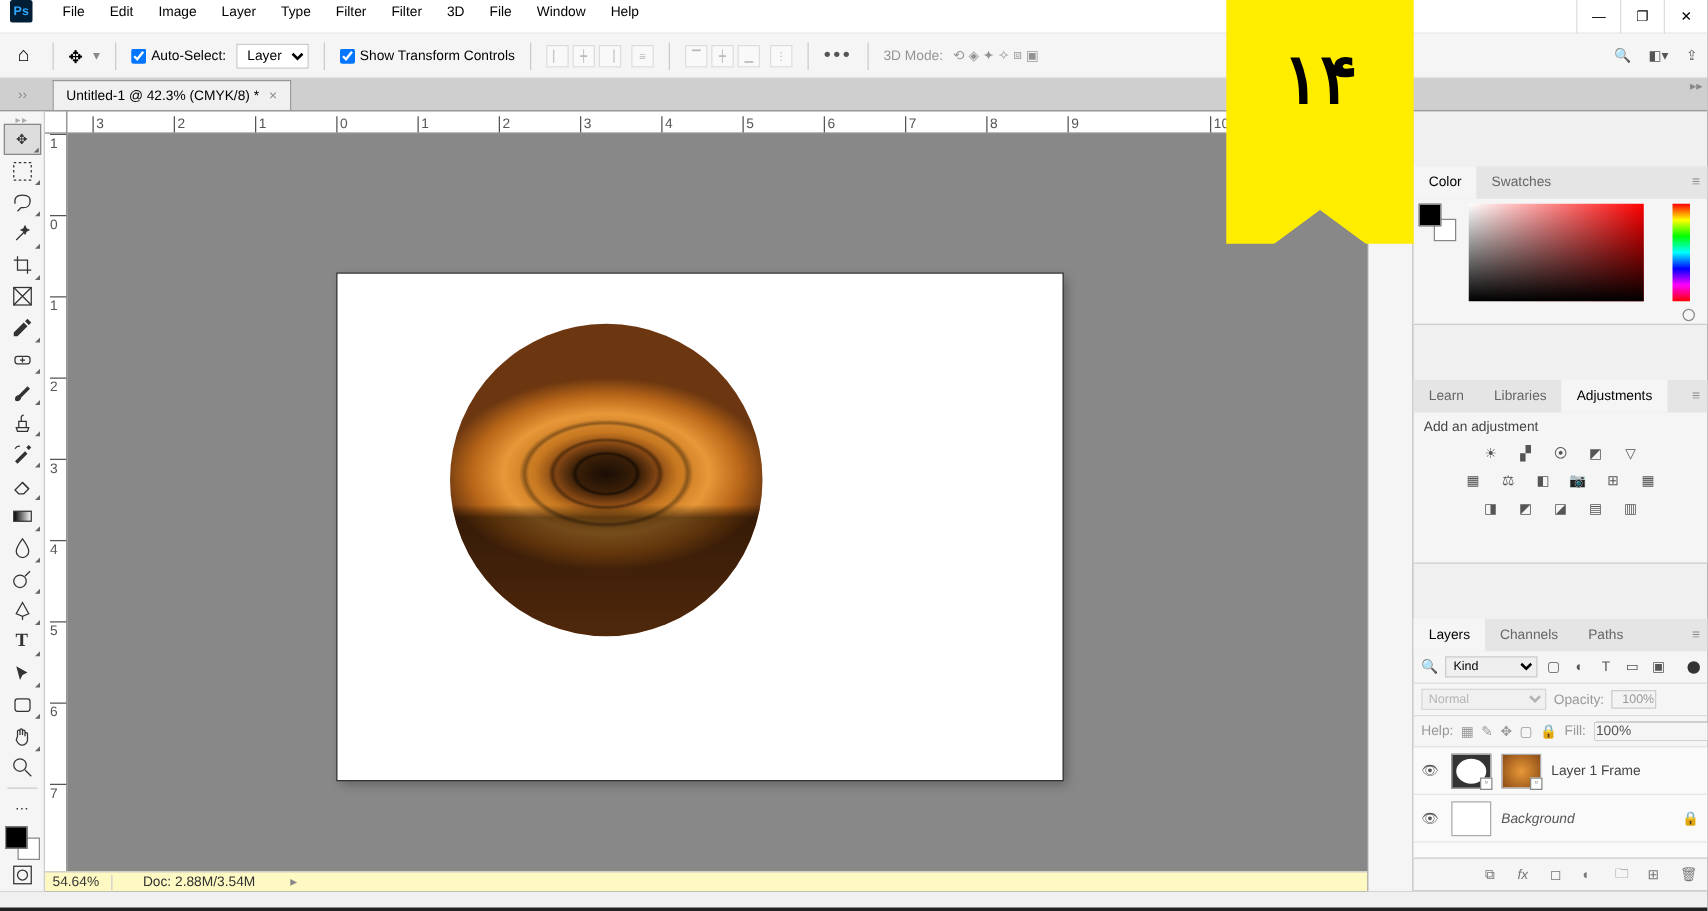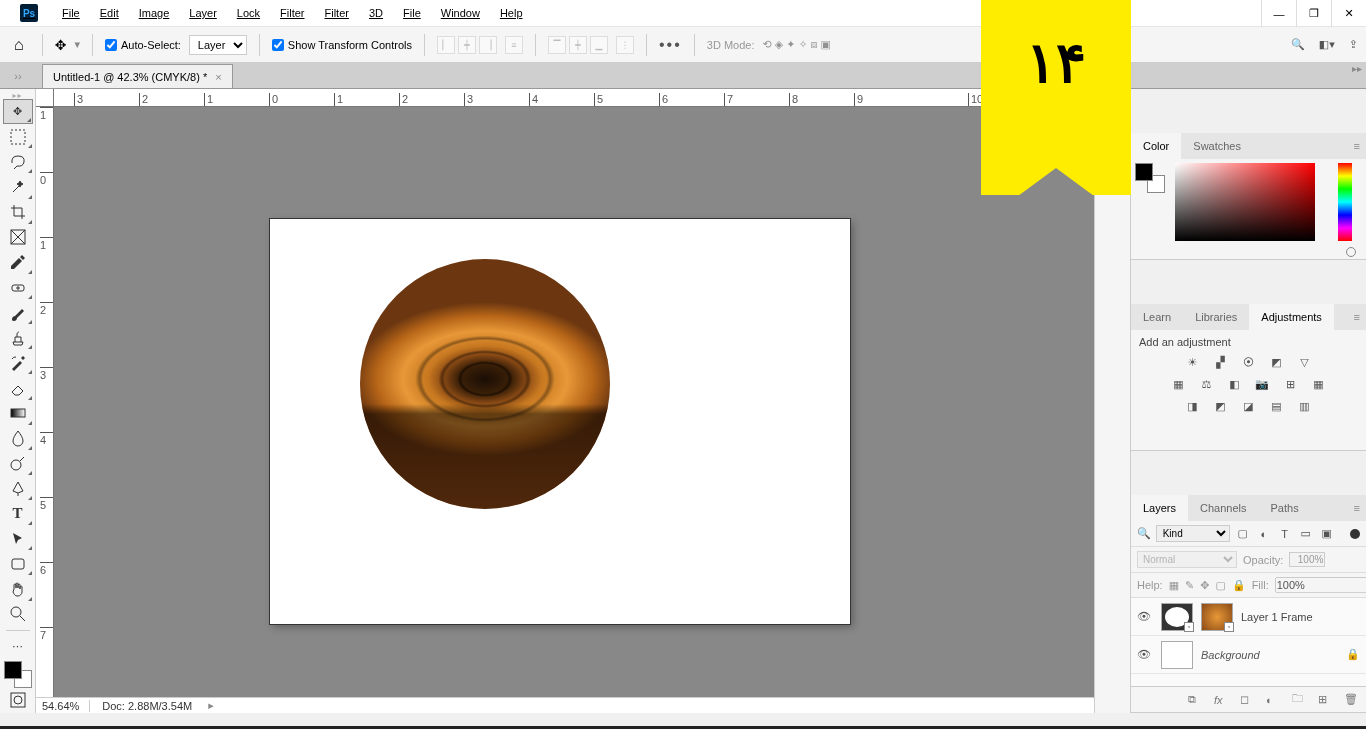--- a/index.html
+++ b/index.html
@@ -1,19 +1,19 @@
 <!DOCTYPE html>
 <html><head>
 <meta charset="utf-8">
 <style>
 * { margin: 0; padding: 0; box-sizing: border-box; font-family: -apple-system, "Segoe UI", Tahoma, sans-serif; font-size: 11px; user-select: none; }
 body { width: 1366px; height: 729px; background: #f0f0f0; overflow: hidden; position: relative; }
 
 
-#menubar { height: 27px; background: #fff; display: flex; align-items: center; padding: 0 20px; border-bottom: 1px solid #e5e5e5; text-decoration: underline; }
+#menubar { height: 27px; background: #fff; display: flex; align-items: flex-start; padding: 0 8px; border-bottom: 1px solid #e5e5e5; }
 #menubar .ps-logo { width: 18px; height: 18px; background: #001e36; color: #31a8ff; font-weight: 700; font-size: 10px; display: flex; align-items: center; justify-content: center; margin-right: 14px; border-radius: 2px; }
 #menubar .menu-item { padding: 4px 10px; cursor: default; }
 #window-controls { position: absolute; top: 0; right: 0; height: 27px; display: flex; align-items: center; }
 #window-controls .wc { width: 35px; height: 27px; display: flex; align-items: center; justify-content: center; border-left: 1px solid #ddd; }
 
 
 #optionsbar { height: 36px; background: #f5f5f5; display: flex; align-items: center; padding: 0 8px; border-bottom: 1px solid #ccc; gap: 8px; }
 #optionsbar .sep { width: 1px; height: 22px; background: #ccc; margin: 0 4px; }
 #optionsbar .home-icon { font-size: 16px; padding: 0 6px; }
 #optionsbar .move-cursor { font-size: 14px; }
@@ -58,21 +58,21 @@
 #canvas .circle-img { position:absolute; top:40px; left:90px; width:250px; height:250px; border-radius:50%; overflow:hidden;
   background: radial-gradient(ellipse 60% 35% at 50% 48%, #1a0d05 0%, #3d2108 18%, #8a4a15 28%, #c77820 38%, #e89838 55%, #b86618 72%, #6b3610 88%);
 }
 #canvas .circle-img::after{content:"";position:absolute;inset:0;border-radius:50%;
   background:
     radial-gradient(ellipse 45% 28% at 50% 48%, transparent 55%, rgba(0,0,0,.35) 58%, transparent 62%),
     radial-gradient(ellipse 32% 20% at 50% 48%, transparent 50%, rgba(0,0,0,.4) 54%, transparent 58%),
     radial-gradient(ellipse 20% 13% at 50% 48%, transparent 45%, rgba(0,0,0,.5) 50%, transparent 55%),
     linear-gradient(180deg, transparent 58%, rgba(10,5,0,.55) 62%, rgba(30,15,5,.35) 100%);
 }
-#statusbar { position:absolute; left:0; right:0; bottom:0; height:16px; background:#ffffff; border-top:1px solid #ccc; display:flex; align-items:center; font-size:10px; color:#333; padding:0 6px; gap:12px;}
+#statusbar { position:absolute; left:0; right:0; bottom:0; height:16px; background:#fef9c3; border-top:1px solid #ccc; display:flex; align-items:center; font-size:10px; color:#333; padding:0 6px; gap:24px;}
 #statusbar .seg { border-right:1px solid #ccc; padding-right:10px;}
 #statusbar .chev { margin-left:4px; color:#888;}
 
 
 #dockstrip { width: 36px; background:#f5f5f5; border-left:1px solid #ccc; display:flex; flex-direction:column; align-items:center; padding-top:90px; gap:10px; color:#555;}
 #dockstrip .dicon{ font-size:16px;}
 
 
 #panels { width: 236px; background:#f0f0f0; border-left:1px solid #ccc; display:flex; flex-direction:column; position:relative;}
 #panels .collapse-handle{ position:absolute; top:-26px; right:4px; font-size:10px; color:#888;}
@@ -134,21 +134,21 @@
 </style>
 </head>
 <body>
 
 <div id="menubar">
   <div class="ps-logo">Ps</div>
   <div class="menu-item">File</div>
   <div class="menu-item">Edit</div>
   <div class="menu-item">Image</div>
   <div class="menu-item">Layer</div>
-  <div class="menu-item">Lock</div>
+  <div class="menu-item">Type</div>
   <div class="menu-item">Filter</div>
   <div class="menu-item">Filter</div>
   <div class="menu-item">3D</div>
   <div class="menu-item">File</div>
   <div class="menu-item">Window</div>
   <div class="menu-item">Help</div>
 </div>
 <div id="window-controls">
   <div class="wc">—</div>
   <div class="wc">❐</div>

